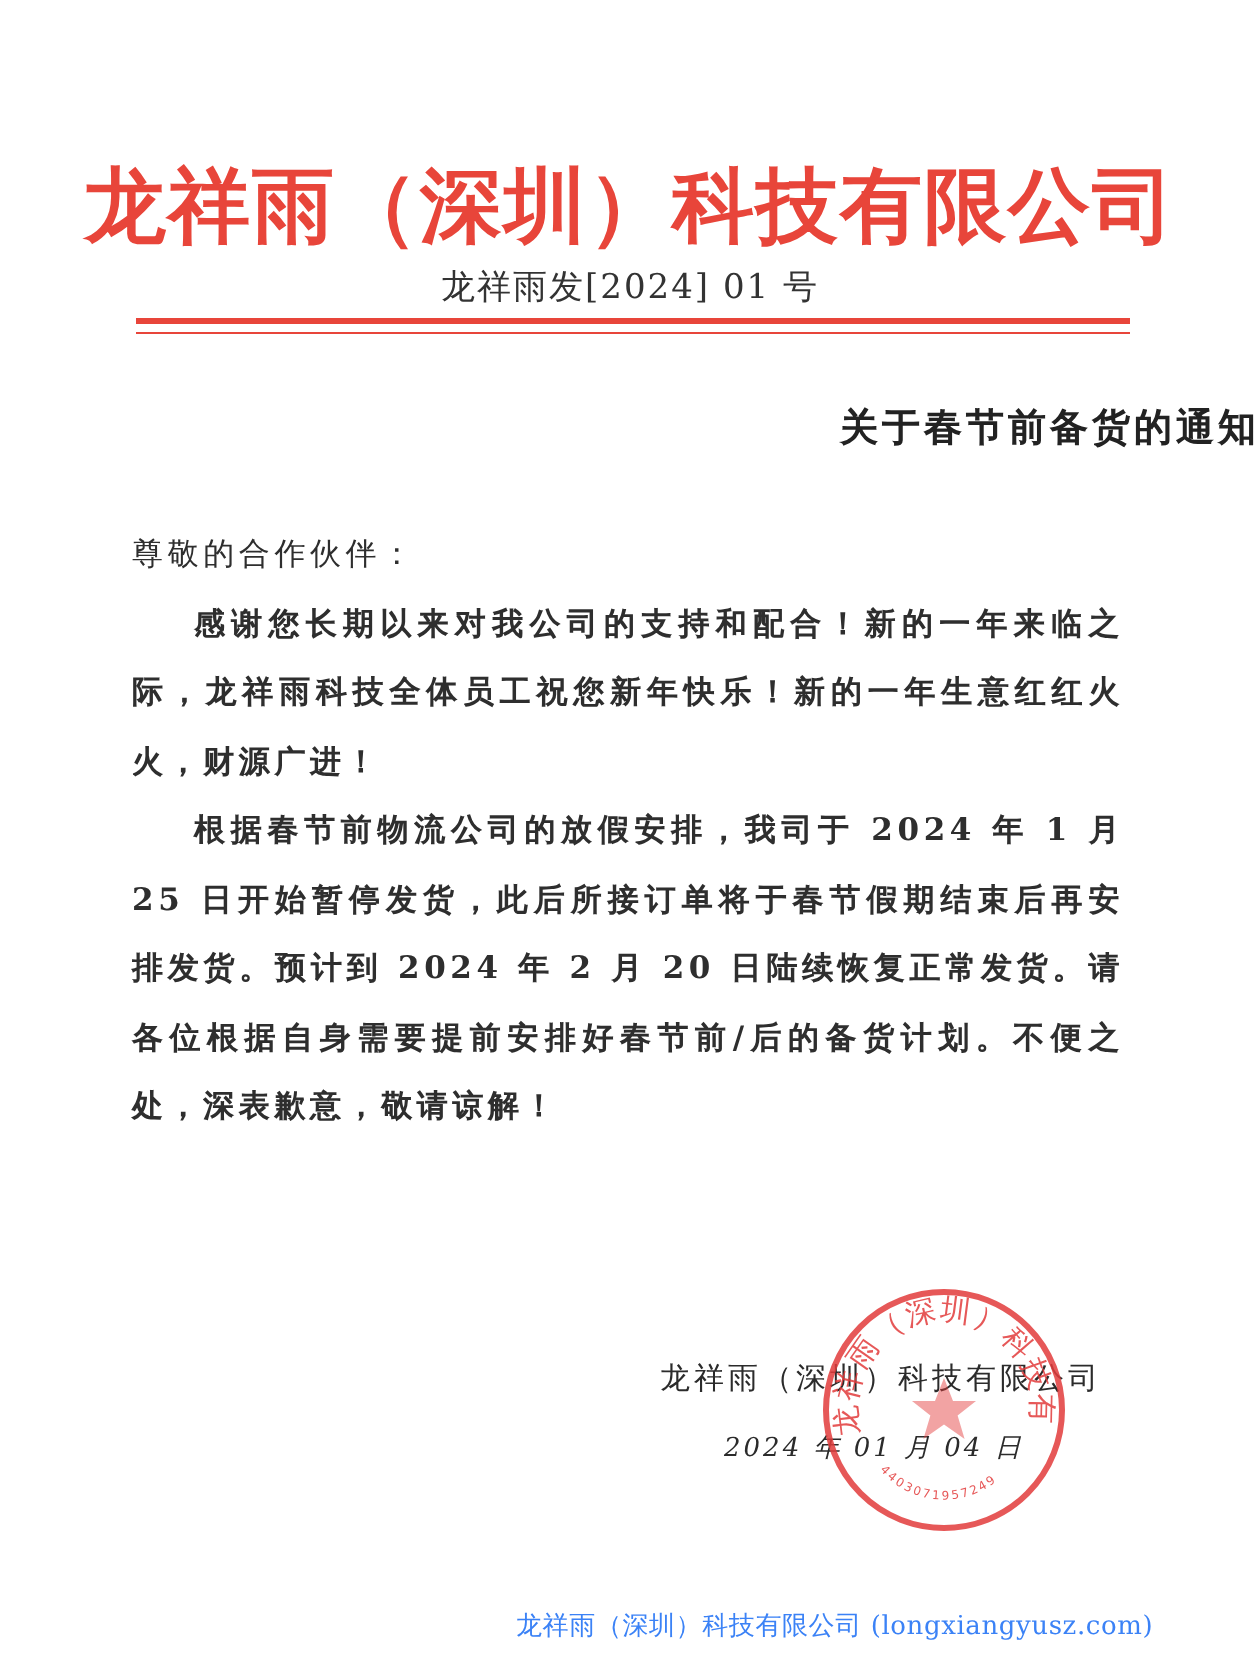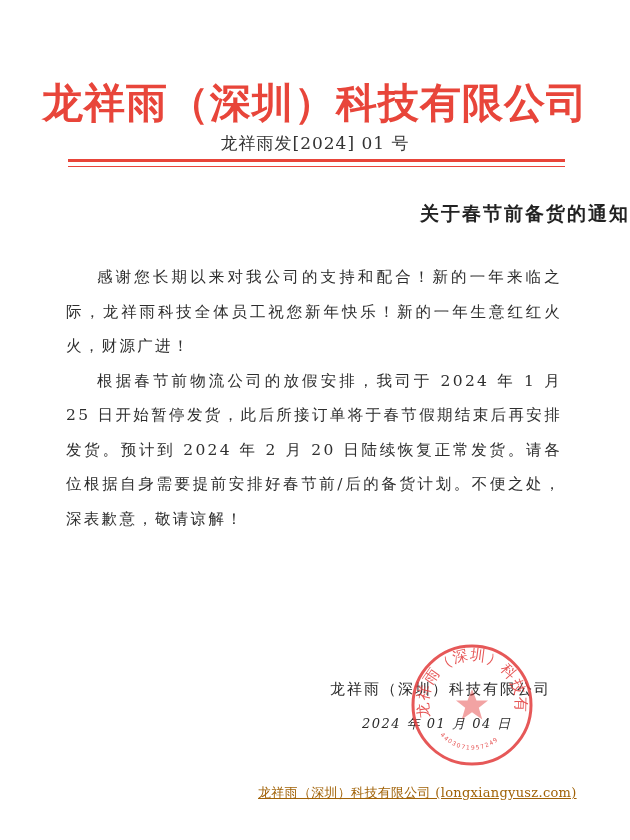--- a/index.html
+++ b/index.html
@@ -22,41 +22,42 @@
   .subject {
     left: 0; width: 630px; top: 201px; text-align: right;
     font-family: "DejaVu Sans", "Liberation Sans", sans-serif; font-weight: bold;
     font-size: 19px; letter-spacing: 2px; color: #222; white-space: nowrap;
   }
   .body-text {
     left: 66px; width: 496px; top: 260px;
     font-size: 15.5px; line-height: 34.5px; letter-spacing: 2.3px; color: #2e2e2e;
   }
   .body-text p { margin: 0; text-align: justify; text-align-last: left; }
-  .body-text p.indent { text-indent: 2em; }
+  .body-text p.indent { text-indent: 2em; font-weight: bold; }
   .sign-company { left: 330px; top: 680px; font-size: 15px; letter-spacing: 2px; white-space: nowrap; }
   .sign-date { left: 362px; top: 715px; font-size: 13px; letter-spacing: 1.5px; white-space: nowrap; font-style: italic; }
   .stamp {
     left: 410px; top: 643px; width: 124px; height: 124px; opacity: 0.85; pointer-events: none;
   }
   .footer {
-    left: 258px; top: 784px; font-size: 13px; color: #a16207; white-space: nowrap; letter-spacing: 0.3px; text-decoration: underline;
+    left: 258px; top: 804px; font-size: 13px; color: #3b82f6; white-space: nowrap; letter-spacing: 0.3px;
   }
 </style>
 </head>
 <body>
 
 <div class="abs title">龙祥雨（深圳）科技有限公司</div>
 <div class="abs docno">龙祥雨发[2024] 01 号</div>
 <div class="abs rule-thick"></div>
 <div class="abs rule-thin"></div>
 
 <div class="abs subject">关于春节前备货的通知</div>
 
 <div class="abs body-text">
+  <p>尊敬的合作伙伴：</p>
   <p class="indent">感谢您长期以来对我公司的支持和配合！新的一年来临之际，龙祥雨科技全体员工祝您新年快乐！新的一年生意红红火火，财源广进！</p>
   <p class="indent">根据春节前物流公司的放假安排，我司于 2024 年 1 月 25 日开始暂停发货，此后所接订单将于春节假期结束后再安排发货。预计到 2024 年 2 月 20 日陆续恢复正常发货。请各位根据自身需要提前安排好春节前/后的备货计划。不便之处，深表歉意，敬请谅解！</p>
 </div>
 
 <div class="abs sign-company">龙祥雨（深圳）科技有限公司</div>
 <div class="abs sign-date">2024 年 01 月 04 日</div>
 
 <svg class="abs stamp" viewBox="0 0 124 124" xmlns="http://www.w3.org/2000/svg">
   <defs>
     <path id="stampArc" d="M 20 74 A 44 44 0 1 1 104 74"></path>

